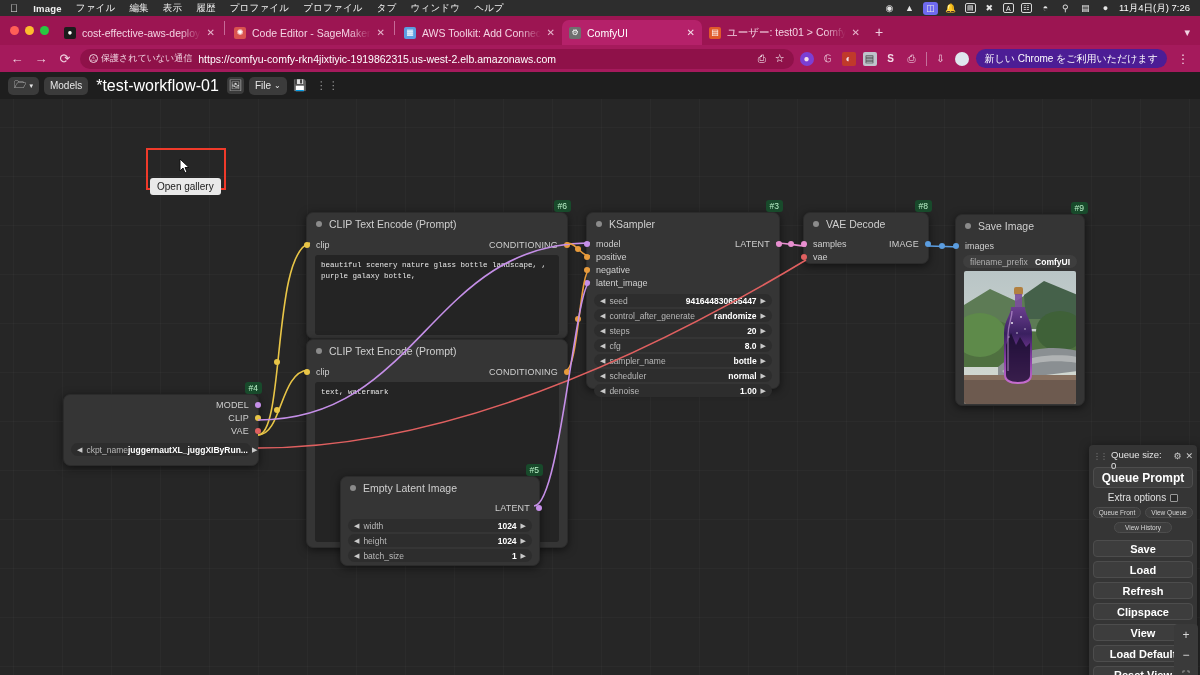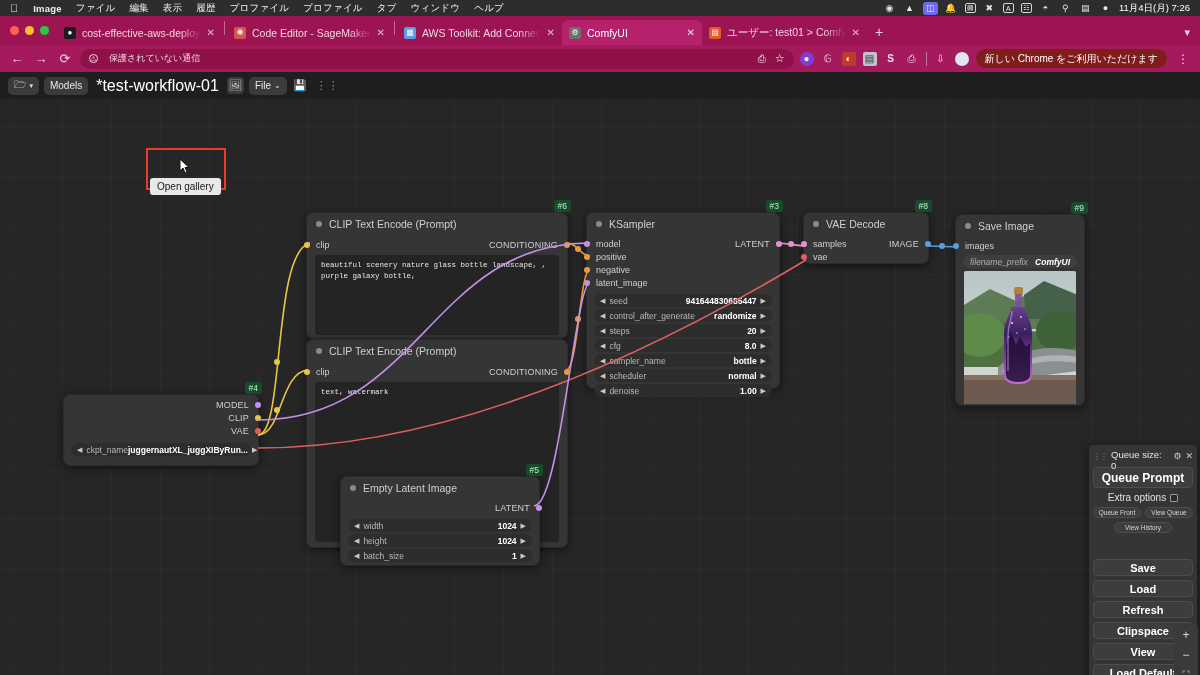--- a/index.html
+++ b/index.html
@@ -48,28 +48,28 @@
   .tabsep { width:1px; height:14px; background:#c76a97; align-self:center; margin:0 2px 5px;}
   .newtab { color:#f0cfe0; font-size:14px; padding: 0 8px 5px; }
   .tabstrip .chev { margin-left:auto; color:#f2d4e3; font-size:11px; padding: 0 10px 6px;}
 
   .omnibar { height: 27px; display: flex; align-items: center; gap: 6px; padding: 0 8px; background:#a51a5c;}
   .nav { color: #f0d2e1; font-size: 13px; width: 18px; text-align:center;}
   .urlpill {
     flex: 1; height: 20px; background: #8f1149; border-radius: 11px; display: flex;
     align-items: center; gap: 6px; padding: 0 9px; color: #fff; font-size: 10.5px;
   }
-  .urlpill .warn { display:flex; align-items:center; gap:11px; color:#f0d3e0; font-size:9px;}
+  .urlpill .warn { display:flex; align-items:center; gap:3px; color:#f0d3e0; font-size:9px;}
   .urlpill .warn .circ { width:9px;height:9px;border-radius:50%;border:1px solid #f0d3e0; font-size:7px;
                           display:flex;align-items:center;justify-content:center;}
   .omni-right { display:flex; align-items:center; gap:7px; }
   .omni-right .oi { width:14px;height:14px; color:#f4dce8; font-size:10px;
                     display:flex;align-items:center;justify-content:center; border-radius:2px;}
   .omni-right .sep { width:1px;height:14px;background:#c4709b;}
-  .updbtn { background:#7f1d1d; border-radius:11px; height:19px; display:flex; align-items:center;
+  .updbtn { background:#4c1d95; border-radius:11px; height:19px; display:flex; align-items:center;
             padding: 0 9px; color:#fff; font-size:10px; white-space:nowrap;}
   .kebab { color:#f4dce8; font-size:12px; padding: 0 3px;}
 
   
   .app { position: relative; height: 603px; background: #262626; overflow: hidden; }
   .grid {
     position:absolute; inset:0;
     background-image:
       linear-gradient(to right, rgba(255,255,255,.022) 1px, transparent 1px),
       linear-gradient(to bottom, rgba(255,255,255,.022) 1px, transparent 1px);
@@ -110,21 +110,21 @@
   .p-yellow { background:#e8c547; } .p-orange { background:#e89b3c; }
   .p-purple { background:#c58fe8; } .p-pink { background:#e88fd0; }
   .p-red { background:#e06060; } .p-blue { background:#5b9de0; }
 
   .wrow { margin: 2px 7px; height: 13px; background: #2d2d2d; border-radius: 7px;
           display:flex; align-items:center; padding: 0 6px; }
   .wrow .ar { color:#c9c9c9; font-size:7px; flex:none; }
   .wrow .wn { color:#b8b8b8; font-size: 8.5px; margin-left:4px; }
   .wrow .wv { margin-left:auto; color:#fff; font-size: 8.5px; font-weight: bold; margin-right:4px;}
   .wpill { margin: 3px 7px; height:13px; background:#3e3e3e; border-radius:7px; display:flex;
-           align-items:center; padding: 0 7px; font-style: italic; }
+           align-items:center; padding: 0 7px; }
   .wpill .wn { color:#b0b0b0; font-size:8.5px;} .wpill .wv { margin-left:auto; color:#fff; font-size:8.5px; font-weight:bold;}
 
   .ta { margin: 3px 8px 0; background: #242424; border-radius: 3px; padding: 5px 6px;
         color: #e6e6e6; font-size: 7.5px; font-family: "Liberation Mono", monospace;
         line-height: 1.4; overflow: hidden; }
 
   
   .imgprev { margin: 3px 8px 0; border-radius: 2px; overflow:hidden; position: relative; }
 
   
@@ -227,20 +227,21 @@
 
   <div class="omnibar">
     <span class="nav">←</span>
     <span class="nav">→</span>
     <span class="nav">⟳</span>
     <div class="urlpill">
       <span class="warn">
         <span class="circ">⚠</span>
         <span>保護されていない通信</span>
       </span>
+      <span>https://comfyu-comfy-rkn4jixtiyic-1919862315.us-west-2.elb.amazonaws.com</span>
       <span style="margin-left:auto; display:flex; gap:9px; align-items:center;">
         <span style="font-size:10px">⎙</span>
         <span style="font-size:11px">☆</span>
       </span>
     </div>
     <div class="omni-right">
       <span class="oi" style="background:#7b3fd4;border-radius:50%">●</span>
       <span class="oi">𝔾</span>
       <span class="oi" style="background:#c0392b">◐</span>
       <span class="oi" style="background:#bfc4cc;color:#333">▤</span>
@@ -555,21 +556,21 @@
       <span>Extra options</span>
       <span class="cb"></span>
     </div>
     <div class="qsmallrow">
       <div class="qsmall">Queue Front</div>
       <div class="qsmall">View Queue</div>
     </div>
     <div class="qsmallrow">
       <div class="qsmall narrow">View History</div>
     </div>
-    <div class="qbtn" style="margin-top:26px">Save</div>
+    <div class="qbtn" style="margin-top:7px">Save</div>
     <div class="qbtn">Load</div>
     <div class="qbtn">Refresh</div>
     <div class="qbtn">Clipspace</div>
     <div class="qbtn">View</div>
     <div class="qbtn">Load Default</div>
     <div class="qbtn">Reset View</div>
 
   </div>
 
   <div class="zoomctl">

